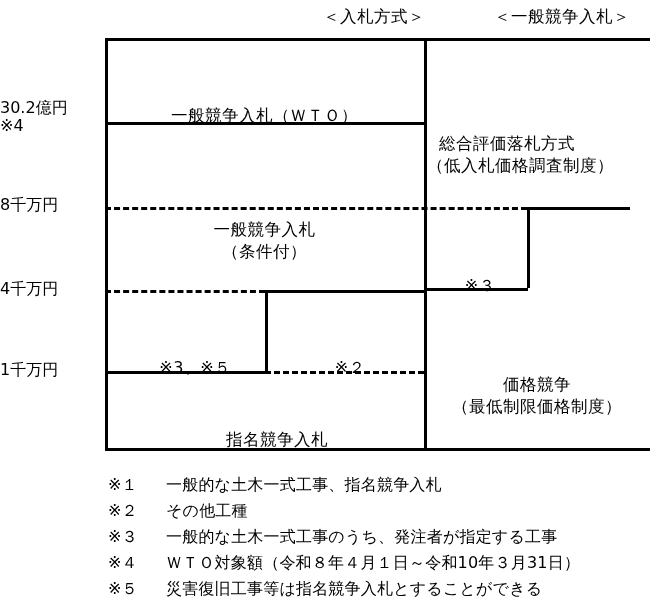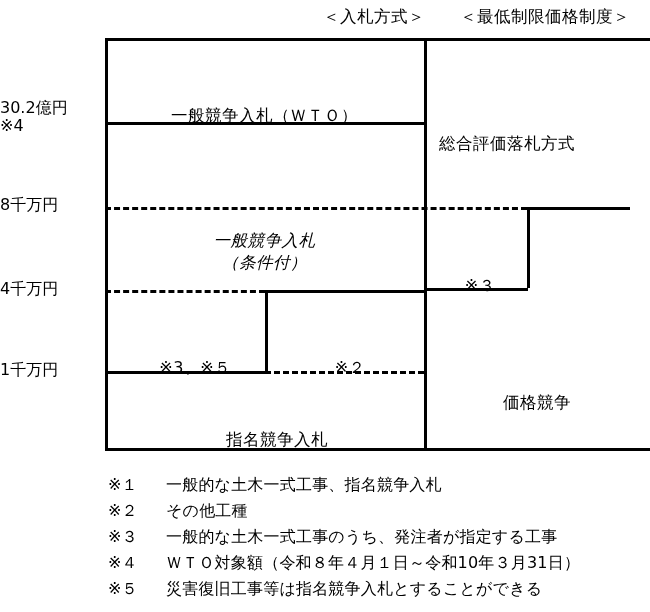--- a/index.html
+++ b/index.html
@@ -79,28 +79,28 @@
   .note-mark {
     position: absolute;
     text-align: center;
     font-size: 16px;
     white-space: nowrap;
     letter-spacing: 0.5px;
   }
 
   
   #lbl-wto        { left: 0px;   top: 67px;  width: 319px; }
-  #lbl-open       { left: 0px;   top: 192px; width: 319px; font-style: italic; }
+  #lbl-open       { left: 0px;   top: 181px; width: 319px; }
   #lbl-shimei     { left: 0px;   top: 391px; width: 344px; }
   #mark-1-5       { left: 20px;  top: 320px; width: 140px; }
   #mark-2         { left: 175px; top: 320px; width: 140px; }
 
   
   #lbl-sougou     { left: 322px; top: 95px;  width: 160px; }
-  #lbl-kakaku     { left: 322px; top: 354px; width: 220px; }
+  #lbl-kakaku     { left: 322px; top: 336px; width: 220px; }
   #mark-3         { left: 330px; top: 238px; width: 90px; }
 
   
   #footnotes {
     position: absolute;
     left: 108px;
     top: 472px;
     width: 540px;
   }
   .fn-row {
@@ -111,21 +111,21 @@
     white-space: nowrap;
     letter-spacing: 0.2px;
   }
   .fn-mark { width: 58px; flex: none; }
   .fn-text { flex: 1 1 auto; }
 </style>
 </head>
 <body>
 
 <div class="hdr" id="hdr-bid">＜入札方式＞</div>
-<div class="hdr" id="hdr-award">＜最低制限価格制度＞</div>
+<div class="hdr" id="hdr-award">＜一般競争入札＞</div>
 
 <div class="axis-label" id="axis-302">
   <div>30.2億円</div>
   <div>※4</div>
 </div>
 <div class="axis-label" id="axis-80">8千万円</div>
 <div class="axis-label" id="axis-40">4千万円</div>
 <div class="axis-label" id="axis-10">1千万円</div>
 
 <div id="diagram">
@@ -158,26 +158,28 @@
   </div>
 
   <div class="note-mark" id="mark-1-5">※3、※５</div>
 
   <div class="note-mark" id="mark-2">※２</div>
 
   <div class="cell-text" id="lbl-shimei">指名競争入札</div>
 
   <div class="cell-text" id="lbl-sougou">
     <div>総合評価落札方式</div>
+    <div>（低入札価格調査制度）</div>
   </div>
 
   <div class="note-mark" id="mark-3">※３</div>
 
   <div class="cell-text" id="lbl-kakaku">
     <div>価格競争</div>
+    <div>（最低制限価格制度）</div>
   </div>
 
 </div>
 
 <div id="footnotes">
   <div class="fn-row">
     <span class="fn-mark">※１</span>
     <span class="fn-text">一般的な土木一式工事、指名競争入札</span>
   </div>
   <div class="fn-row">

